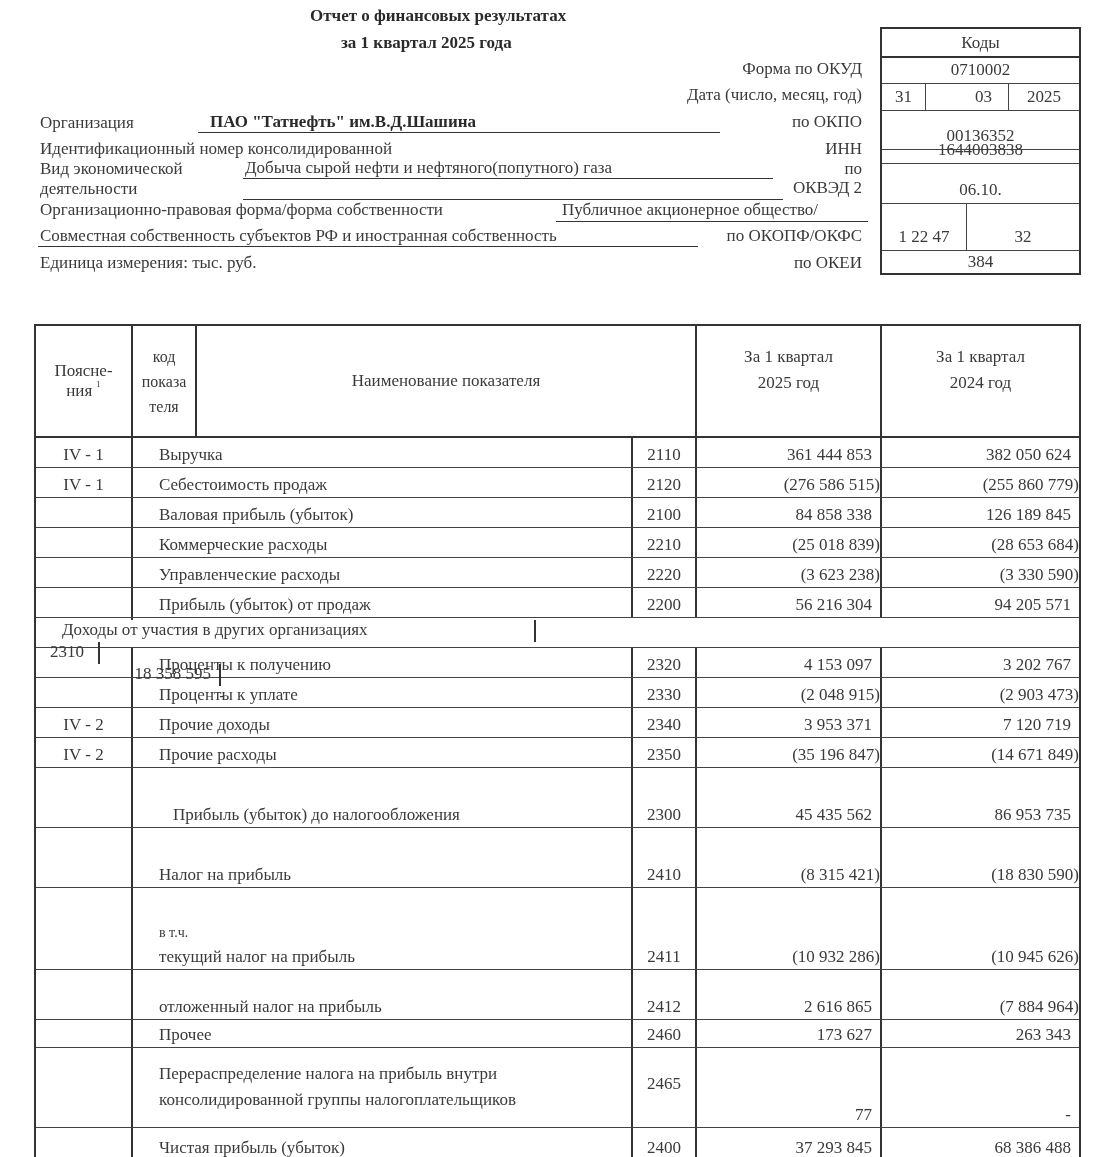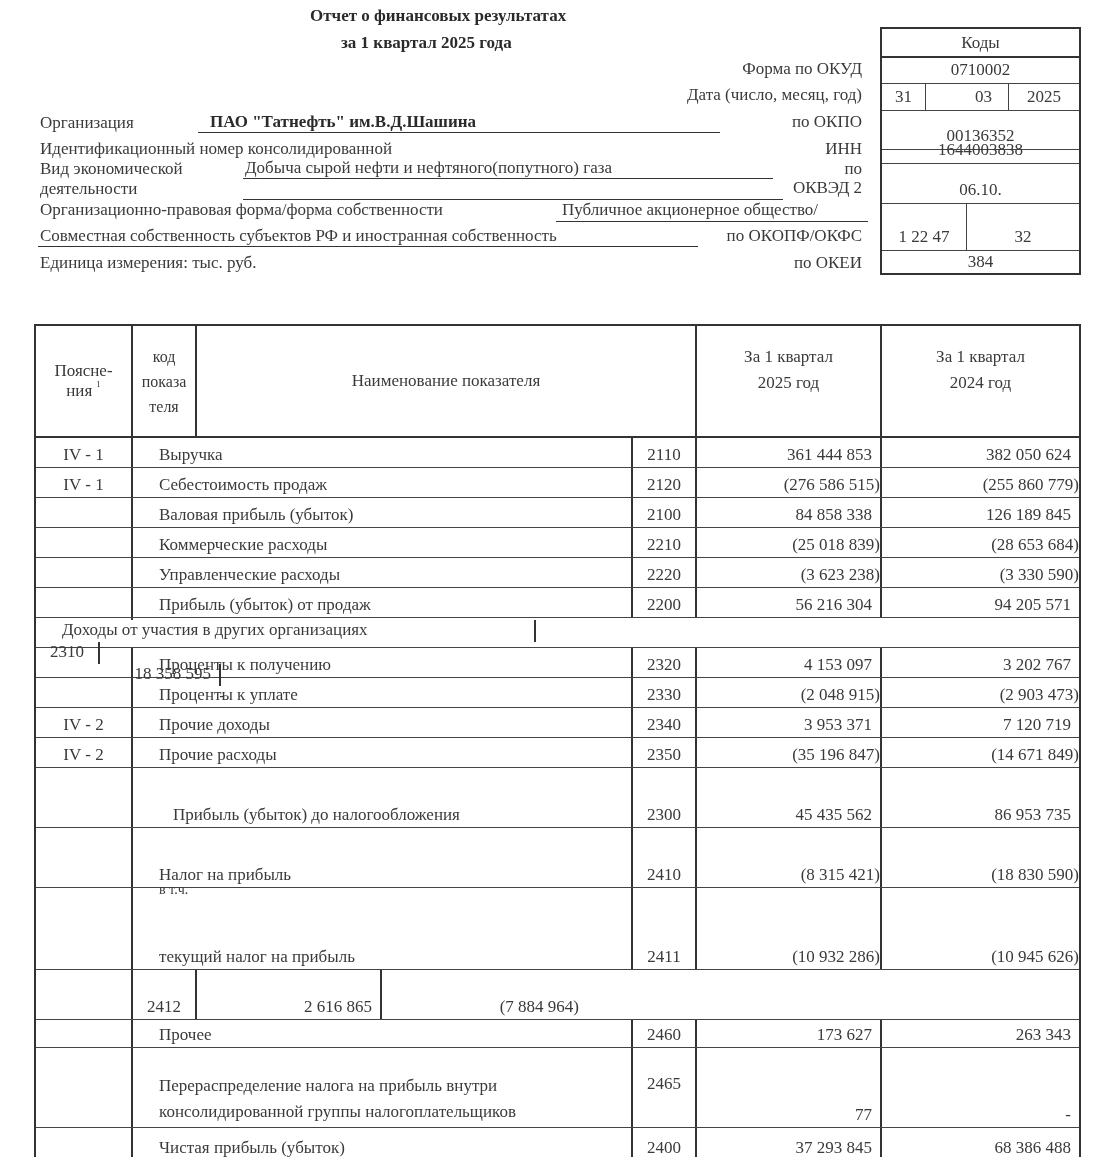--- a/index.html
+++ b/index.html
@@ -230,46 +230,49 @@
         <div class="td c1"></div>
         <div class="td c2">
           <span>Налог на прибыль</span>
         </div>
         <div class="td c3">2410</div>
         <div class="td c4 neg">(8 315 421)</div>
         <div class="td c5 neg">(18 830 590)</div>
       </div>
       <div class="tr" style="height: 82px;">
         <div class="td c1"></div>
-        <div class="td c2 multi" style="padding-bottom: 2px; gap: 43px;">
+        <div class="td c2 multi" style="padding-bottom: 2px;">
           <span style="font-size: 14px; margin-bottom: 6px;">в т.ч.</span>
           <span>текущий налог на прибыль</span>
         </div>
         <div class="td c3">2411</div>
         <div class="td c4 neg">(10 932 286)</div>
         <div class="td c5 neg">(10 945 626)</div>
       </div>
       <div class="tr" style="height: 50px;">
         <div class="td c1"></div>
+        <div class="td c2">
+          <span>отложенный налог на прибыль</span>
+        </div>
         <div class="td c3">2412</div>
         <div class="td c4">2 616 865</div>
         <div class="td c5 neg">(7 884 964)</div>
       </div>
       <div class="tr" style="height: 28px;">
         <div class="td c1"></div>
         <div class="td c2">
           <span>Прочее</span>
         </div>
         <div class="td c3">2460</div>
         <div class="td c4">173 627</div>
         <div class="td c5">263 343</div>
       </div>
       <div class="tr" style="height: 80px;">
         <div class="td c1"></div>
-        <div class="td c2 multi" style="padding-bottom: 2px; line-height: 26px;">
+        <div class="td c2 multi" style="padding-bottom: 2px; justify-content: center; line-height: 26px;">
           <span>Перераспределение налога на прибыль внутри</span>
           <span>консолидированной группы налогоплательщиков</span>
         </div>
         <div class="td c3" style="align-items: center; padding-bottom: 8px;">2465</div>
         <div class="td c4">77</div>
         <div class="td c5">-</div>
       </div>
       <div class="tr" style="height: 32px;">
         <div class="td c1"></div>
         <div class="td c2">

